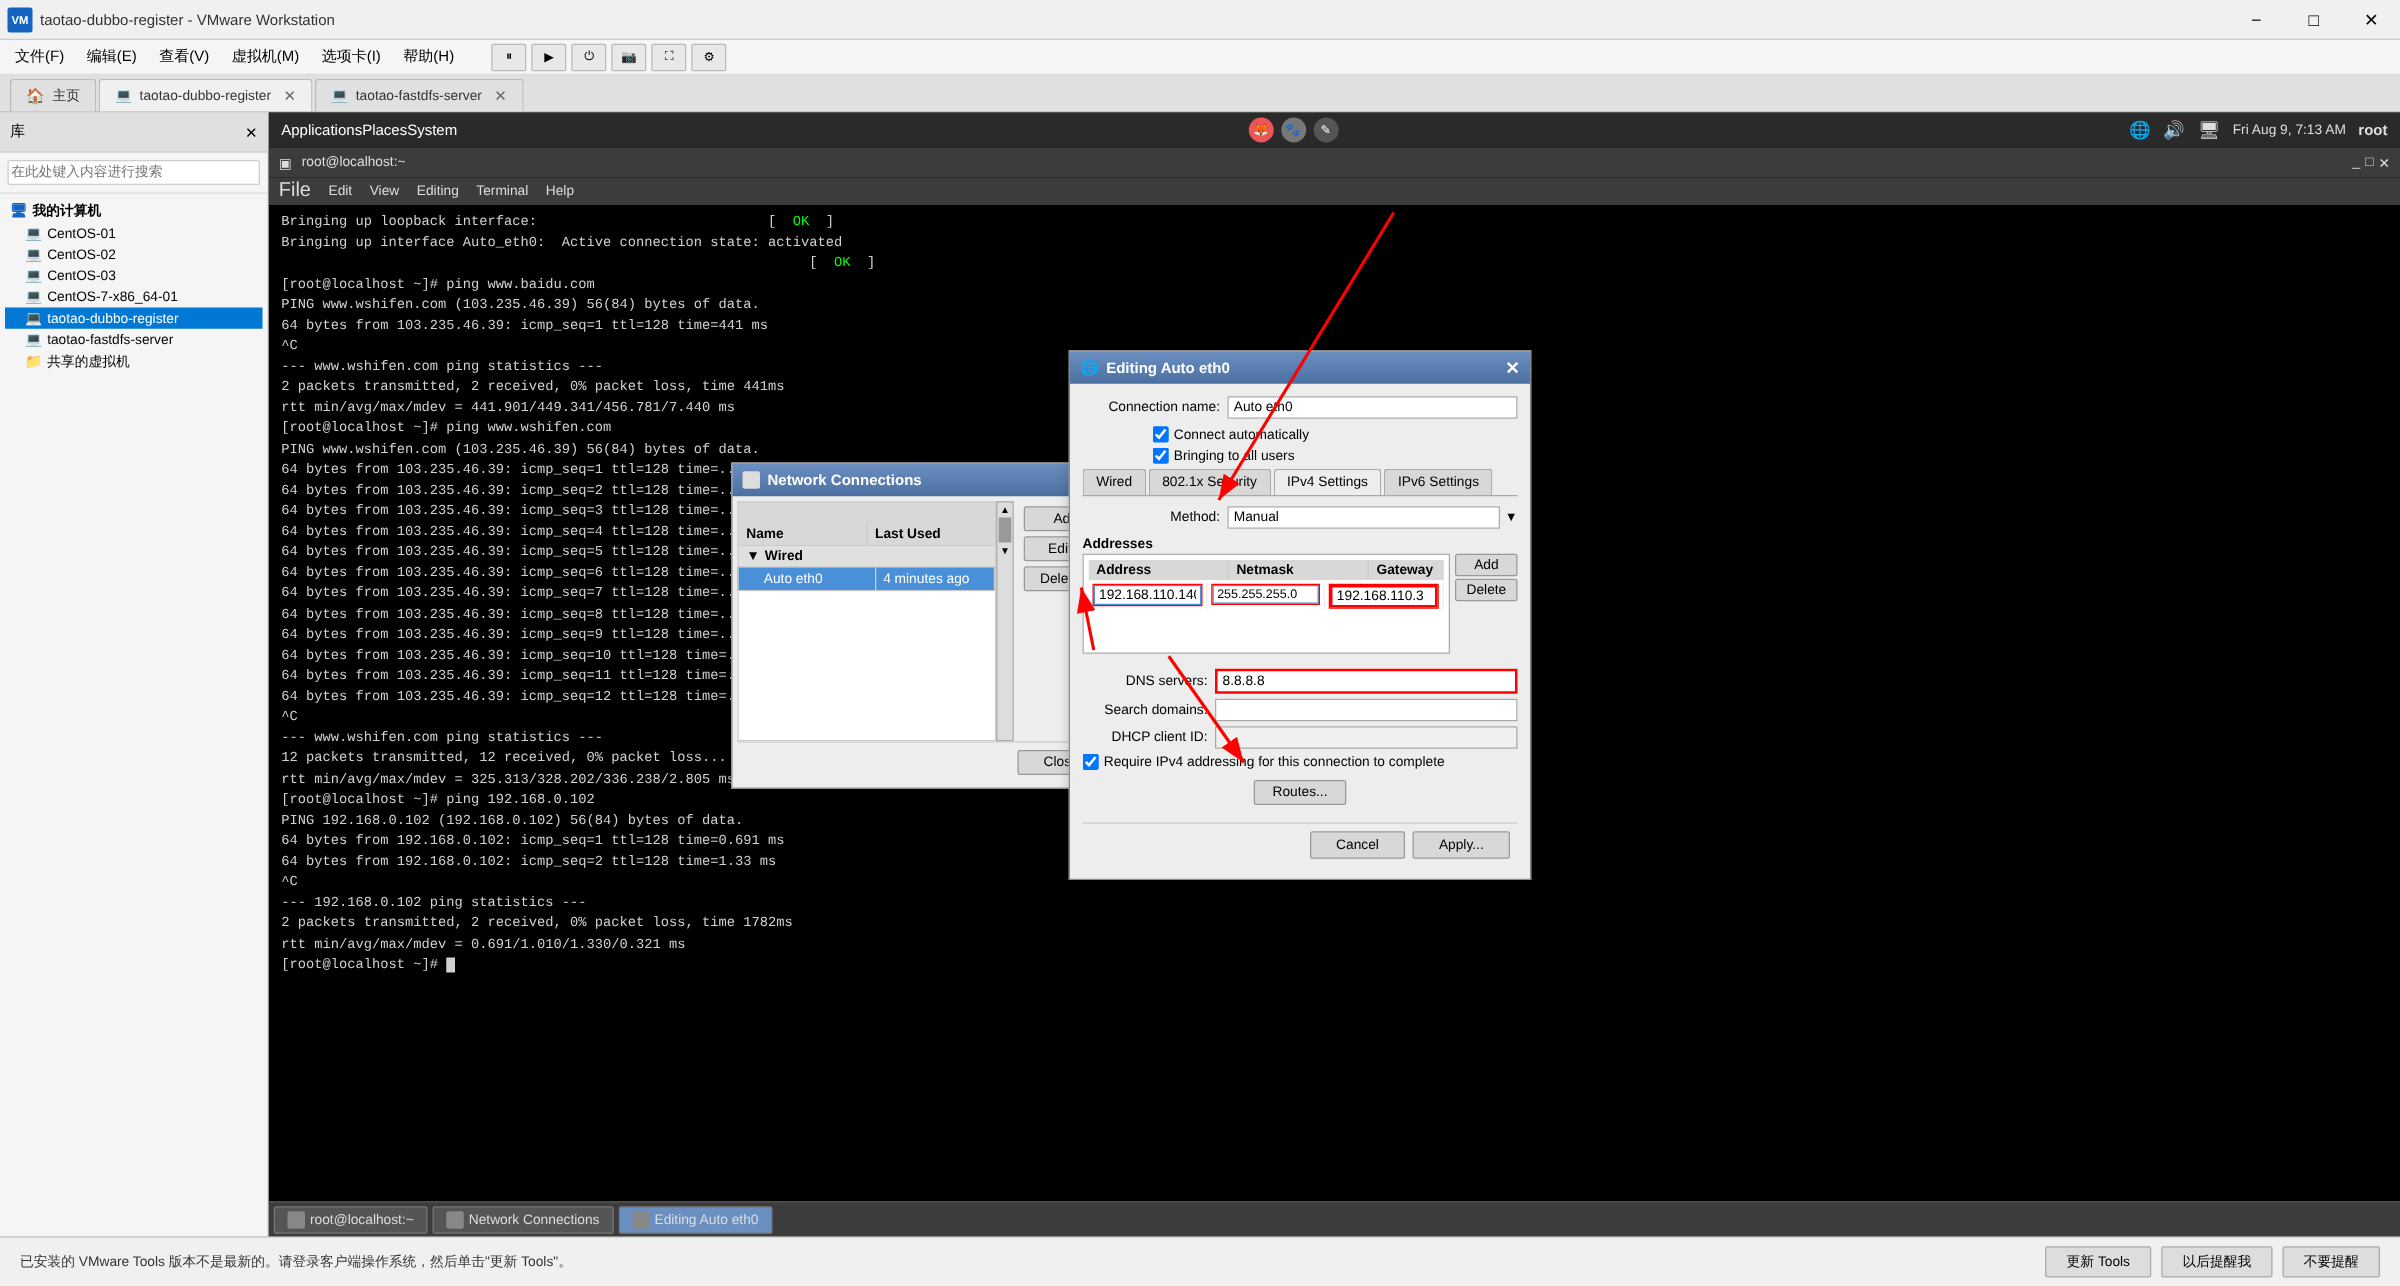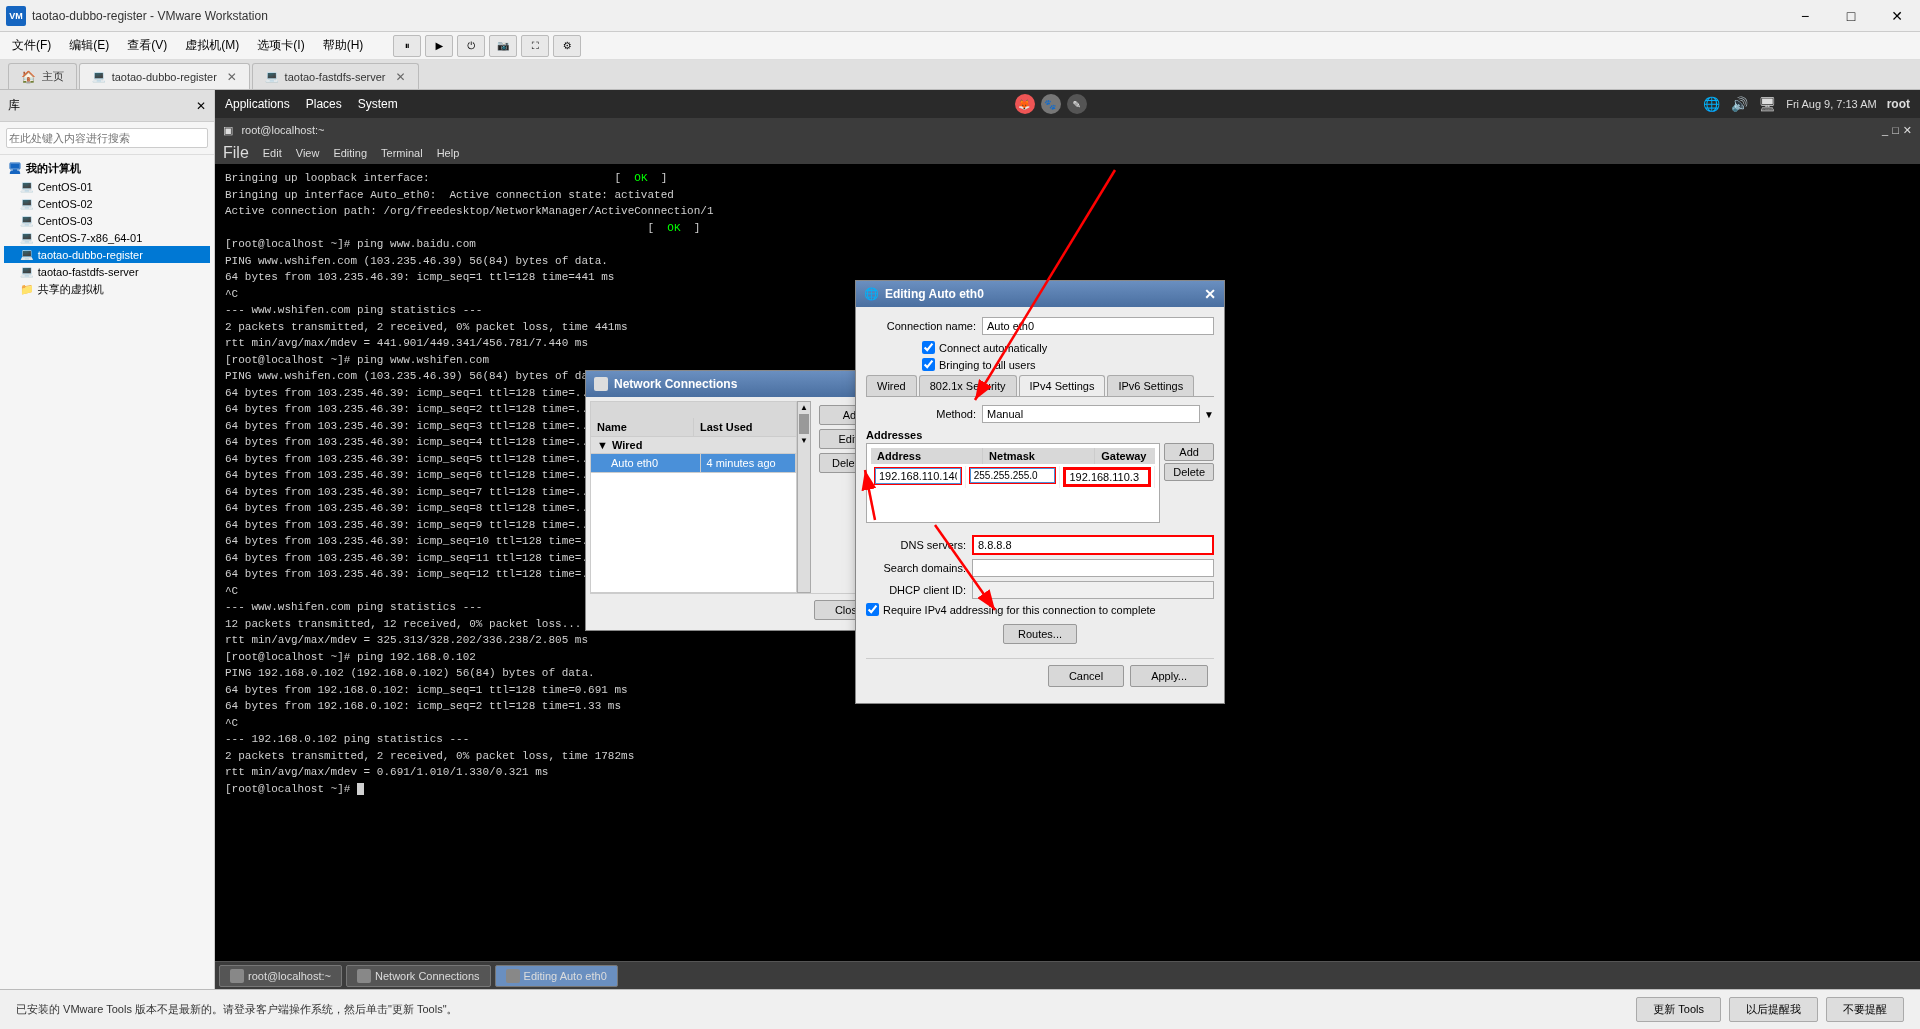--- a/index.html
+++ b/index.html
@@ -61,21 +61,21 @@
     .tree-item.selected { background: #0078d4; color: white; }
 
     
     .vm-area { flex: 1; background: #1a1a1a; position: relative; overflow: hidden; }
 
     
     .gnome-topbar {
       height: 28px; background: #2a2a2a; display: flex; align-items: center;
       justify-content: space-between; padding: 0 10px; color: white; font-size: 12px;
     }
-    .gnome-topbar .apps-places-system { display: flex; gap: 16px; }
+    .gnome-topbar .apps-places-system { display: flex; }
     .gnome-topbar .apps-places-system span { cursor: pointer; }
     .gnome-topbar .browser-icon { width: 20px; height: 20px; border-radius: 50%; display: flex; align-items: center; justify-content: center; font-size: 10px; }
     .gnome-topbar .right-area { display: flex; align-items: center; gap: 10px; }
     .gnome-topbar .datetime { color: #ddd; font-size: 11px; }
     .gnome-topbar .user-label { color: #ddd; font-weight: bold; font-size: 12px; }
     .terminal-titlebar {
       height: 24px; background: #3c3c3c; display: flex; align-items: center;
       justify-content: space-between; padding: 0 8px;
     }
     .terminal-content { padding: 4px 8px; font-family: 'Courier New', monospace; font-size: 11px; line-height: 1.4; }
@@ -303,21 +303,20 @@
         <span style="color:#ddd;font-size:11px;">Edit</span>
         <span style="color:#ddd;font-size:11px;">View</span>
         <span style="color:#ddd;font-size:11px;">Editing</span>
         <span style="color:#ddd;font-size:11px;">Terminal</span>
         <span style="color:#ddd;font-size:11px;">Help</span>
       </div>
 
       <div class="terminal-content" style="color:#d0d0d0;font-family:'Courier New',monospace;font-size:11px;line-height:1.5;padding:6px 10px;overflow-y:hidden;">
         <div>Bringing up loopback interface:&nbsp;&nbsp;&nbsp;&nbsp;&nbsp;&nbsp;&nbsp;&nbsp;&nbsp;&nbsp;&nbsp;&nbsp;&nbsp;&nbsp;&nbsp;&nbsp;&nbsp;&nbsp;&nbsp;&nbsp;&nbsp;&nbsp;&nbsp;&nbsp;&nbsp;&nbsp;&nbsp;&nbsp;[&nbsp; <span style="color:#0f0;">OK</span>&nbsp; ]</div>
         <div>Bringing up interface Auto_eth0:&nbsp; Active connection state: activated</div>
-        <div>Active connection path: /org/freedesktop/NetworkManager/ActiveConnection/1</div>
         <div>&nbsp;&nbsp;&nbsp;&nbsp;&nbsp;&nbsp;&nbsp;&nbsp;&nbsp;&nbsp;&nbsp;&nbsp;&nbsp;&nbsp;&nbsp;&nbsp;&nbsp;&nbsp;&nbsp;&nbsp;&nbsp;&nbsp;&nbsp;&nbsp;&nbsp;&nbsp;&nbsp;&nbsp;&nbsp;&nbsp;&nbsp;&nbsp;&nbsp;&nbsp;&nbsp;&nbsp;&nbsp;&nbsp;&nbsp;&nbsp;&nbsp;&nbsp;&nbsp;&nbsp;&nbsp;&nbsp;&nbsp;&nbsp;&nbsp;&nbsp;&nbsp;&nbsp;&nbsp;&nbsp;&nbsp;&nbsp;&nbsp;&nbsp;&nbsp;&nbsp;&nbsp;&nbsp;&nbsp;&nbsp;[&nbsp; <span style="color:#0f0;">OK</span>&nbsp; ]</div>
         <div>[root@localhost ~]# ping www.baidu.com</div>
         <div>PING www.wshifen.com (103.235.46.39) 56(84) bytes of data.</div>
         <div>64 bytes from 103.235.46.39: icmp_seq=1 ttl=128 time=441 ms</div>
         <div>^C</div>
         <div>--- www.wshifen.com ping statistics ---</div>
         <div>2 packets transmitted, 2 received, 0% packet loss, time 441ms</div>
         <div>rtt min/avg/max/mdev = 441.901/449.341/456.781/7.440 ms</div>
         <div>[root@localhost ~]# ping www.wshifen.com</div>
         <div>PING www.wshifen.com (103.235.46.39) 56(84) bytes of data.</div>

